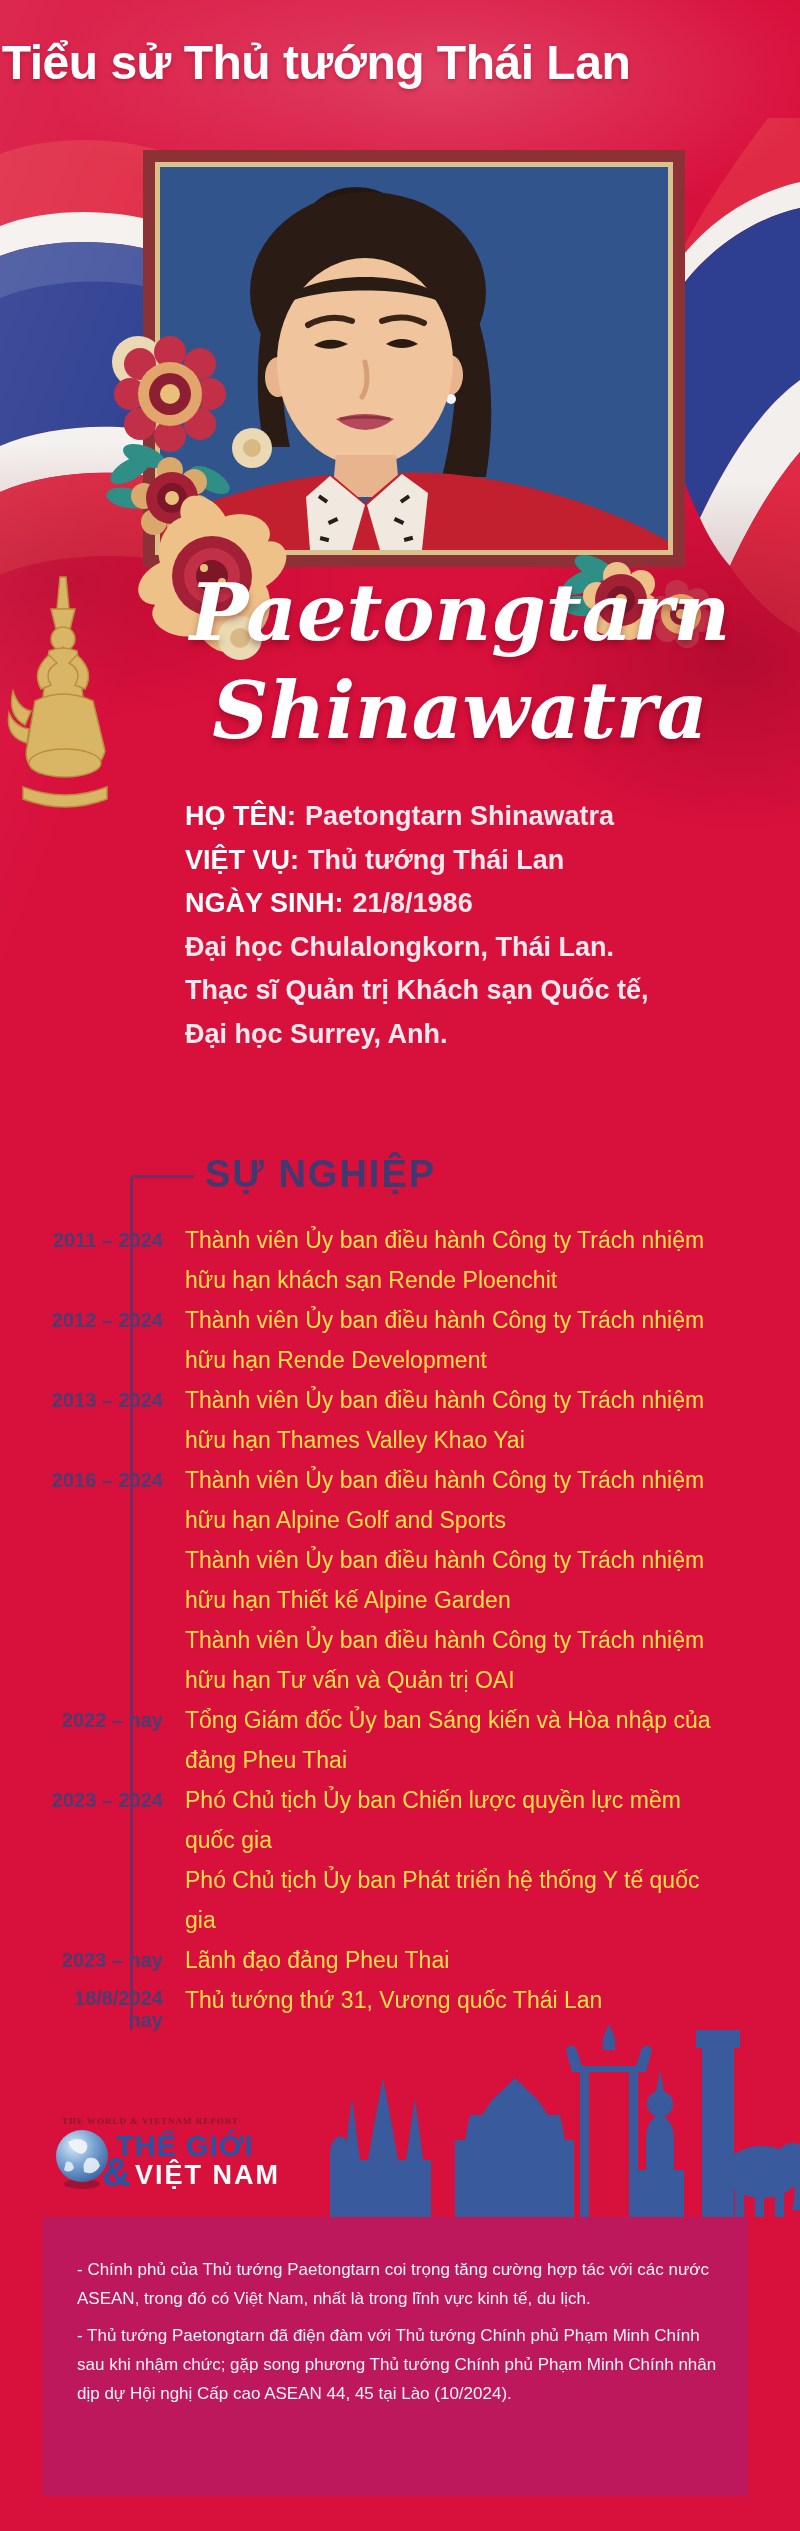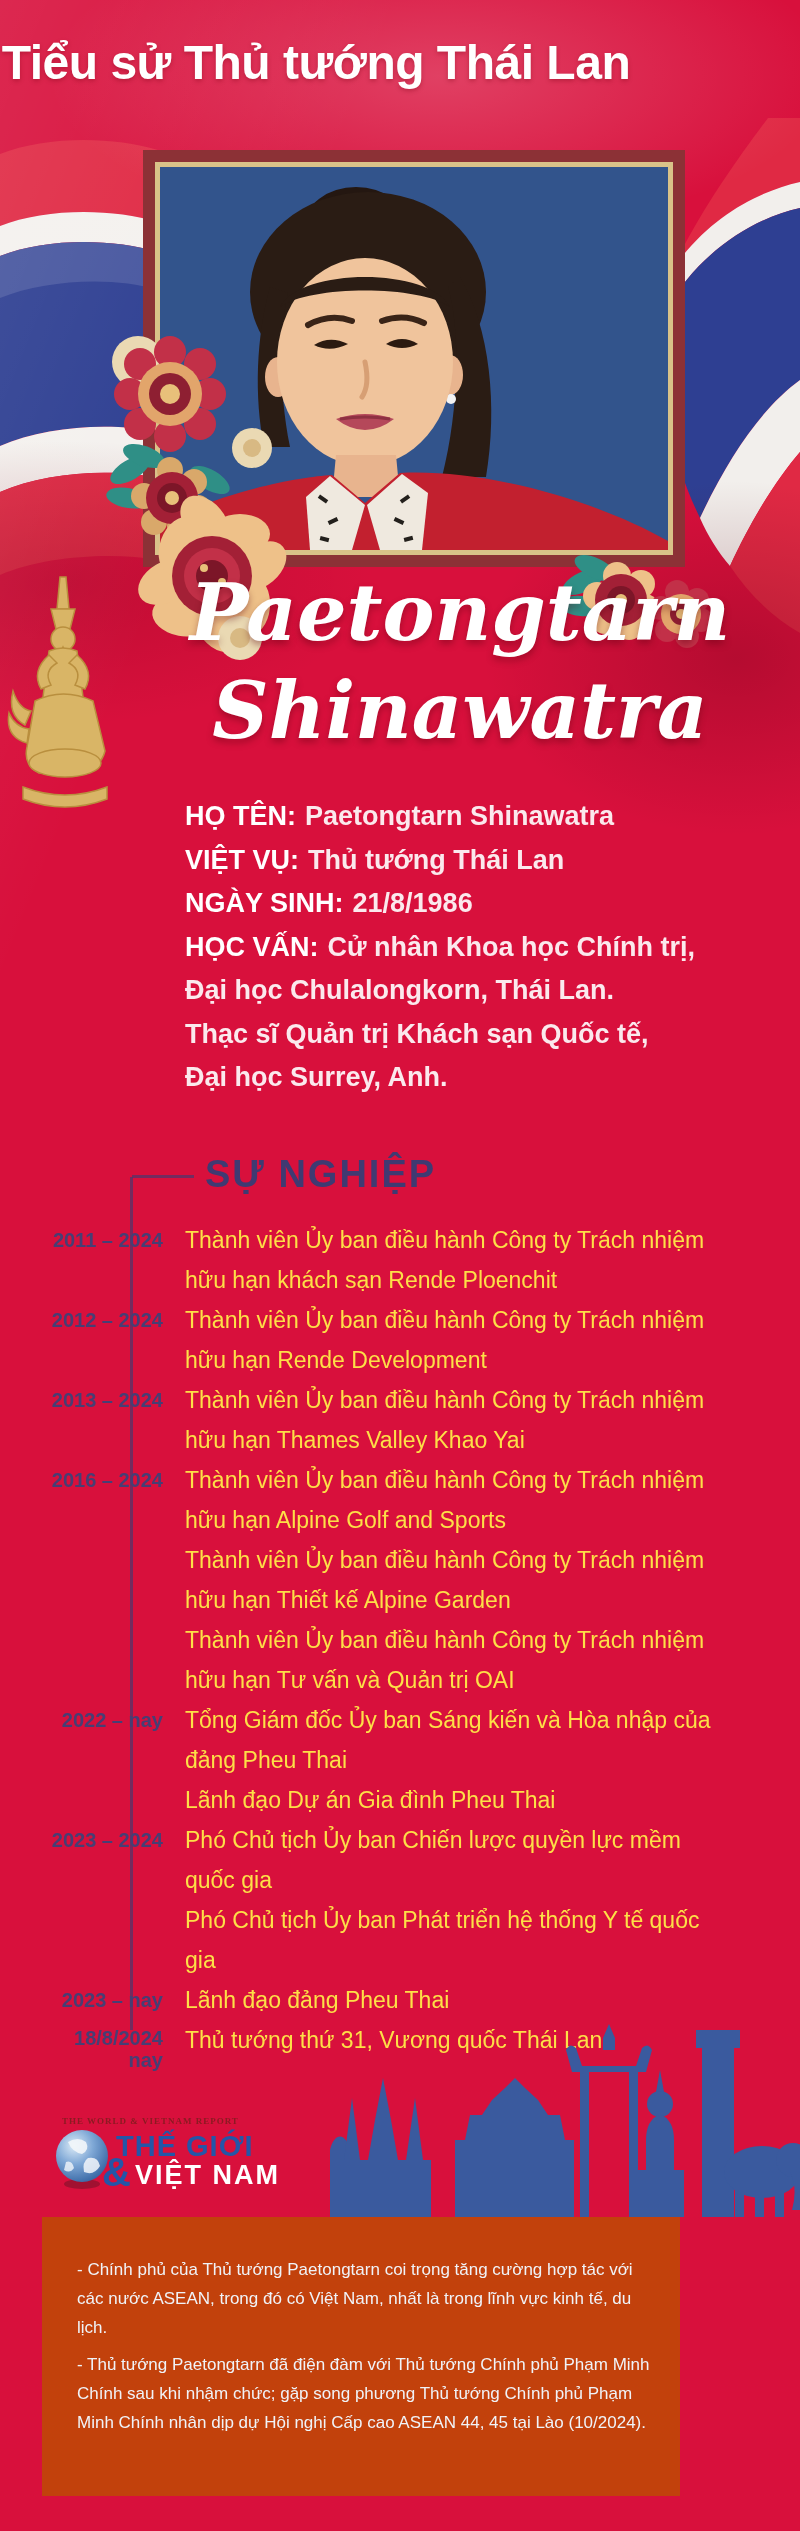--- a/index.html
+++ b/index.html
@@ -61,22 +61,22 @@
   .skyline{left:330px;top:2020px;width:470px;height:197px;}
   .logo{left:52px;top:2114px;width:260px;height:100px;}
   .logo-tag{
     left:10px;top:2px;font-family:"Liberation Serif","DejaVu Serif",serif;
     font-size:9px;font-weight:700;color:#8c1b22;letter-spacing:1px;white-space:nowrap;
   }
   .logo-brand1{left:64px;top:16px;font-size:29px;font-weight:700;color:#2456a8;letter-spacing:1px;white-space:nowrap;}
   .logo-amp{left:50px;top:36px;font-size:40px;font-weight:700;color:#2456a8;}
   .logo-brand2{left:83px;top:46px;font-size:27px;font-weight:700;color:#ffffff;letter-spacing:2px;white-space:nowrap;}
   .footer-box{
-    left:42px;top:2217px;width:638px;height:279px;box-sizing:border-box;
-    background:#c2410c;padding:38px 24px 0 35px;
+    left:42px;top:2217px;width:706px;height:279px;box-sizing:border-box;
+    background:#be185d;padding:38px 24px 0 35px;
   }
   .footer-box p{
     margin:0 0 8px 0;color:#f0f3f8;font-size:17px;line-height:29px;font-weight:400;
   }
 </style>
 </head>
 <body>
 
 <div id="stage">
 
@@ -250,21 +250,20 @@
     </g>
   </svg>
 
   <div class="abs name-line" style="top:565px">Paetongtarn</div>
   <div class="abs name-line" style="top:663px">Shinawatra</div>
 
   <div class="abs bio">
     <div class="bio-row"><span class="b-label">HỌ TÊN:</span><span class="b-value">Paetongtarn Shinawatra</span></div>
     <div class="bio-row"><span class="b-label">VIỆT VỤ:</span><span class="b-value">Thủ tướng Thái Lan</span></div>
     <div class="bio-row"><span class="b-label">NGÀY SINH:</span><span class="b-value">21/8/1986</span></div>
-    <div class="bio-row"><span class="b-label">HỌC VẤN:</span><span class="b-value">Cử nhân Khoa học Chính trị,</span></div>
     <div class="bio-row"><span class="b-value" style="margin-left:0">Đại học Chulalongkorn, Thái Lan.</span></div>
     <div class="bio-row"><span class="b-value" style="margin-left:0">Thạc sĩ Quản trị Khách sạn Quốc tế,</span></div>
     <div class="bio-row"><span class="b-value" style="margin-left:0">Đại học Surrey, Anh.</span></div>
   </div>
 
   <div class="abs career-head">SỰ NGHIỆP</div>
   <div class="abs spine-h"></div>
   <div class="abs spine-v"></div>
 
   <div class="abs career">
@@ -288,24 +287,20 @@
       <div class="c-period"></div>
       <div class="c-text">Thành viên Ủy ban điều hành Công ty Trách nhiệm hữu hạn Thiết kế Alpine Garden</div>
     </div>
     <div class="c-row">
       <div class="c-period"></div>
       <div class="c-text">Thành viên Ủy ban điều hành Công ty Trách nhiệm hữu hạn Tư vấn và Quản trị OAI</div>
     </div>
     <div class="c-row">
       <div class="c-period">2022 – nay</div>
       <div class="c-text">Tổng Giám đốc Ủy ban Sáng kiến và Hòa nhập của đảng Pheu Thai</div>
-    </div>
-    <div class="c-row">
-      <div class="c-period"></div>
-      <div class="c-text">Lãnh đạo Dự án Gia đình Pheu Thai</div>
     </div>
     <div class="c-row">
       <div class="c-period">2023 – 2024</div>
       <div class="c-text">Phó Chủ tịch Ủy ban Chiến lược quyền lực mềm quốc gia</div>
     </div>
     <div class="c-row">
       <div class="c-period"></div>
       <div class="c-text">Phó Chủ tịch Ủy ban Phát triển hệ thống Y tế quốc gia</div>
     </div>
     <div class="c-row">

